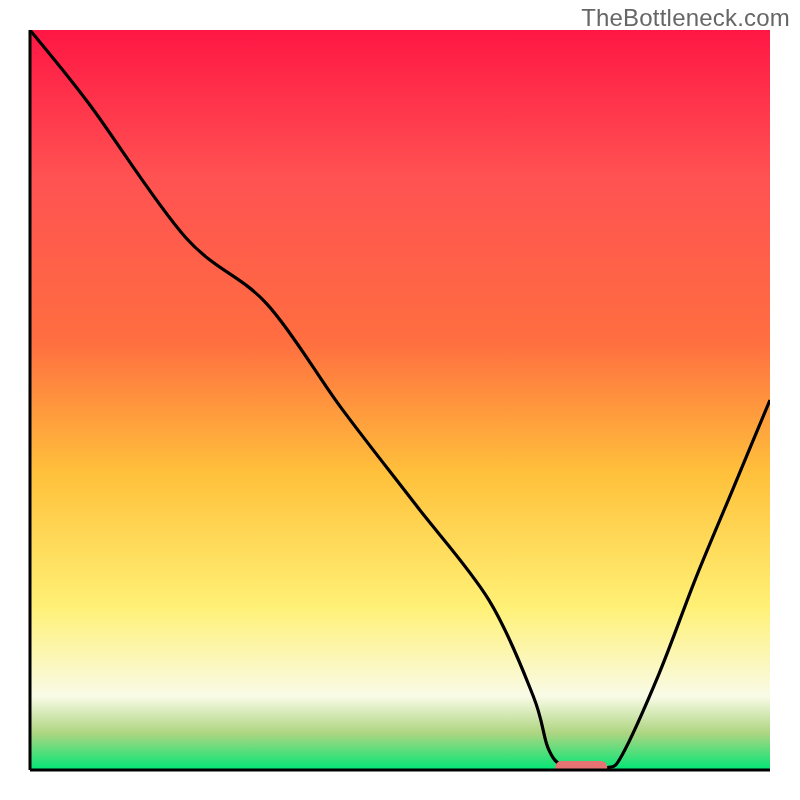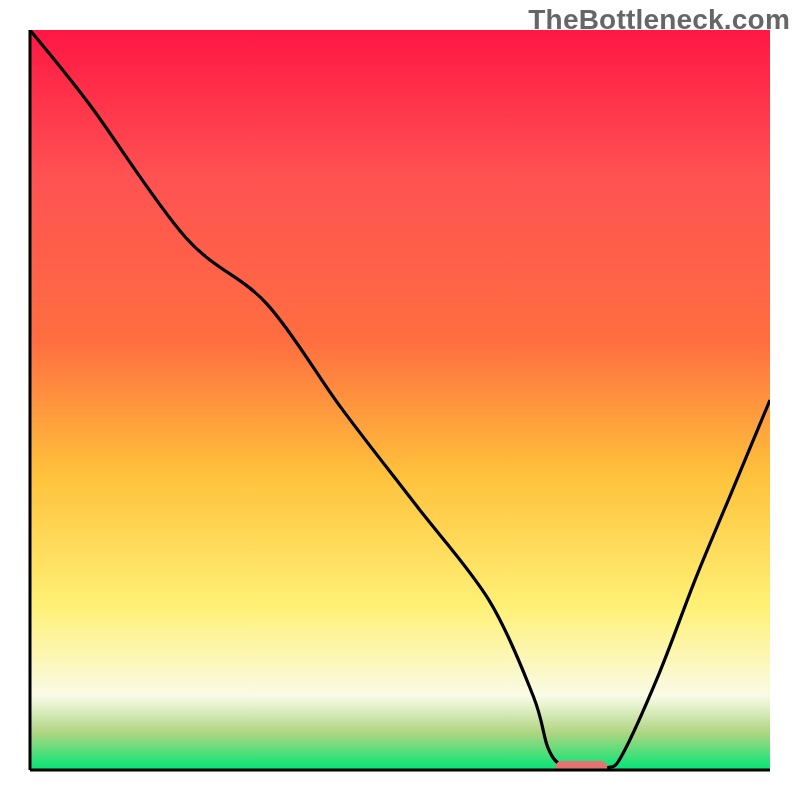--- a/index.html
+++ b/index.html
@@ -13,22 +13,22 @@
   .wrap {
     position: relative;
     width: 800px;
     height: 800px;
   }
   .watermark {
     position: absolute;
     top: 4px;
     right: 10px;
     color: #666666;
-    font-size: 28px;
-    font-weight: 700;
+    font-size: 24px;
+    font-weight: 400;
     letter-spacing: 0.2px;
     z-index: 4;
   }
   svg {
     position: absolute;
     top: 0;
     left: 0;
   }
 </style>
 </head>

